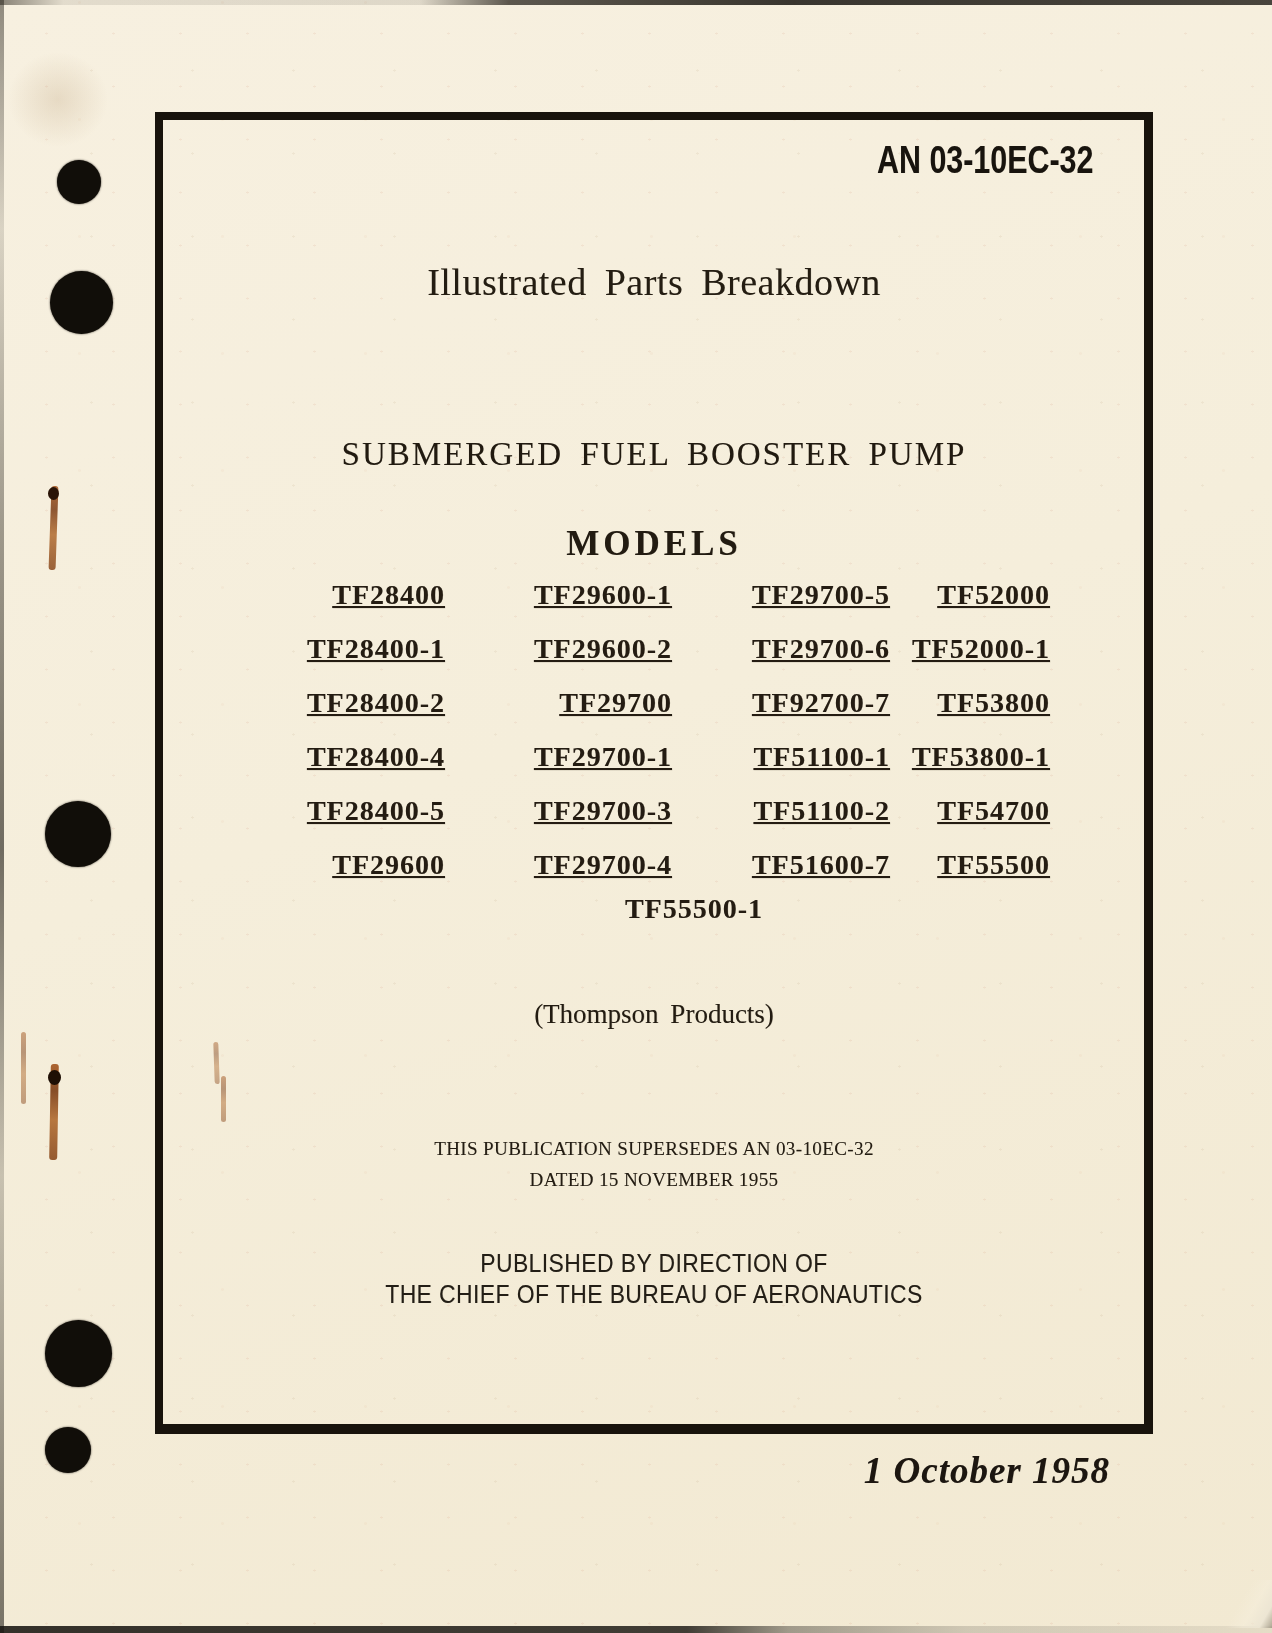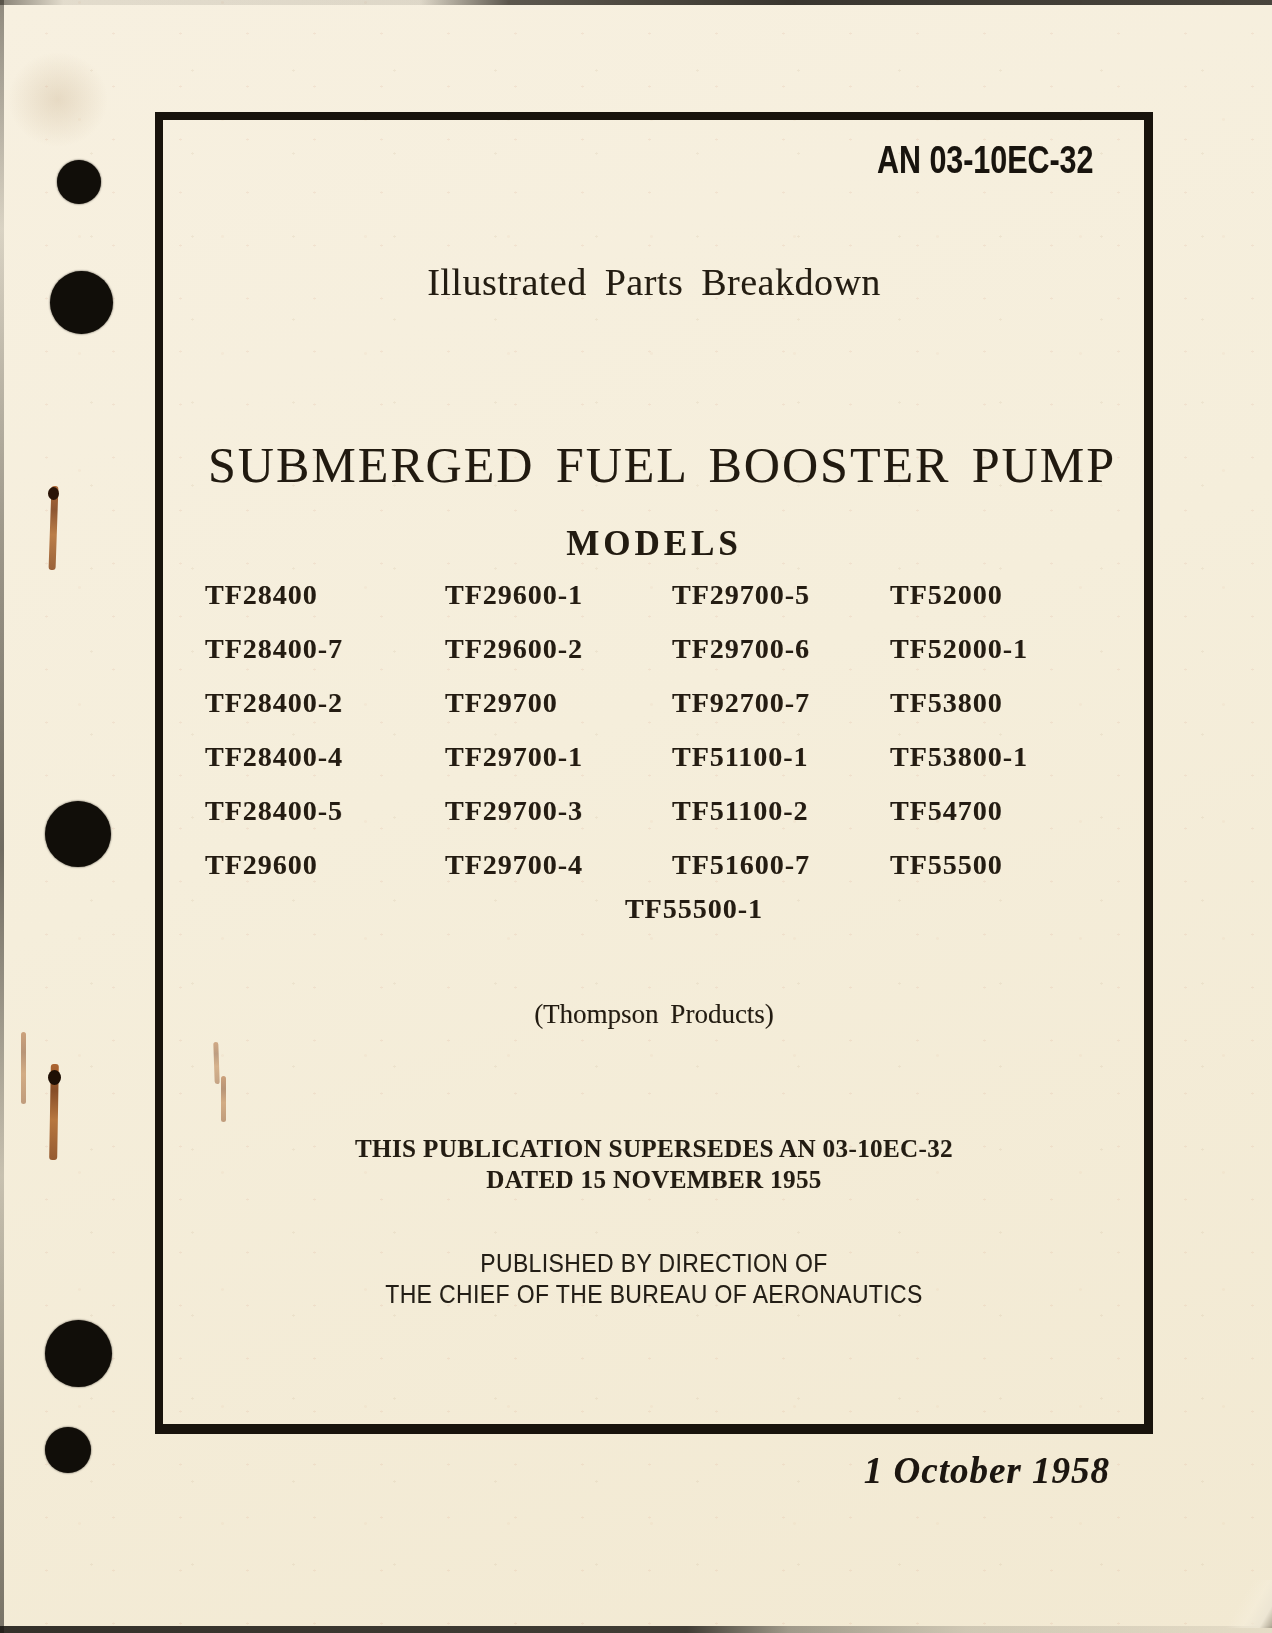--- a/index.html
+++ b/index.html
@@ -61,29 +61,29 @@
   .frame{position:absolute;left:155px;top:112px;width:998px;height:1322px;
     box-sizing:border-box;border-style:solid;border-color:#18130c;
     border-width:8px 9px 10px 8px;}
   
   .txt{position:absolute;color:#221b11;text-shadow:0.3px 0.3px 0.5px rgba(34,27,17,0.30);}
   .center{left:155px;width:998px;text-align:center;}
   .docnum{top:139px;right:179px;
     font-family:"Liberation Sans",sans-serif;font-weight:700;font-size:38px;
     color:#18140e;transform:scaleX(0.80);transform-origin:100% 0;white-space:nowrap;}
   .subtitle{top:260px;font-size:38px;word-spacing:8px;letter-spacing:0.5px;color:#241d12;}
-  .title{top:436px;font-size:50px;letter-spacing:2px;word-spacing:7px;color:#211a10;padding-left:8px;}
+  .title{top:436px;font-size:33px;letter-spacing:2px;word-spacing:7px;color:#211a10;}
   .models-heading{top:524px;font-size:35px;font-weight:700;letter-spacing:4px;}
   .model-grid{left:205px;top:568px;width:845px;display:grid;
     grid-template-columns:240px 227px 218px auto;
     font-weight:700;font-size:28px;letter-spacing:1px;color:#241c12;}
-  .model-grid span{line-height:54px;height:54px;text-align:left;}
+  .model-grid span{line-height:54px;height:54px;text-align:right;text-decoration:underline;}
   .model-extra{top:887px;font-weight:700;font-size:28px;letter-spacing:1px;line-height:44px;color:#241c12;margin-left:40px;}
   .manufacturer{top:999px;font-weight:400;font-size:27px;word-spacing:5px;}
-  .supersedes{top:1133px;font-size:25px;line-height:31px;letter-spacing:0.4px;color:#231c12;font-weight:bold;}
+  .supersedes{top:1133px;font-size:19px;line-height:31px;letter-spacing:0.4px;color:#231c12;}
   .published{top:1248px;font-family:"Liberation Sans",sans-serif;font-size:26px;
     line-height:31px;letter-spacing:0.5px;color:#231e16;
     transform:scaleX(0.88);transform-origin:50% 0;}
   .date{top:1449px;right:162px;font-style:italic;font-weight:700;font-size:37px;
     letter-spacing:1px;color:#1c1610;white-space:nowrap;margin-left:16px;}
 </style>
 </head>
 <body>
 
 <div class="page">
@@ -116,21 +116,21 @@
 
   <div class="txt center title">SUBMERGED FUEL BOOSTER PUMP</div>
 
   <div class="txt center models-heading">MODELS</div>
 
   <div class="txt model-grid">
     <span>TF28400</span>
     <span>TF29600-1</span>
     <span>TF29700-5</span>
     <span>TF52000</span>
-    <span>TF28400-7</span>
+    <span>TF28400-1</span>
     <span>TF29600-2</span>
     <span>TF29700-6</span>
     <span>TF52000-1</span>
     <span>TF28400-2</span>
     <span>TF29700</span>
     <span>TF92700-7</span>
     <span>TF53800</span>
     <span>TF28400-4</span>
     <span>TF29700-1</span>
     <span>TF51100-1</span>

